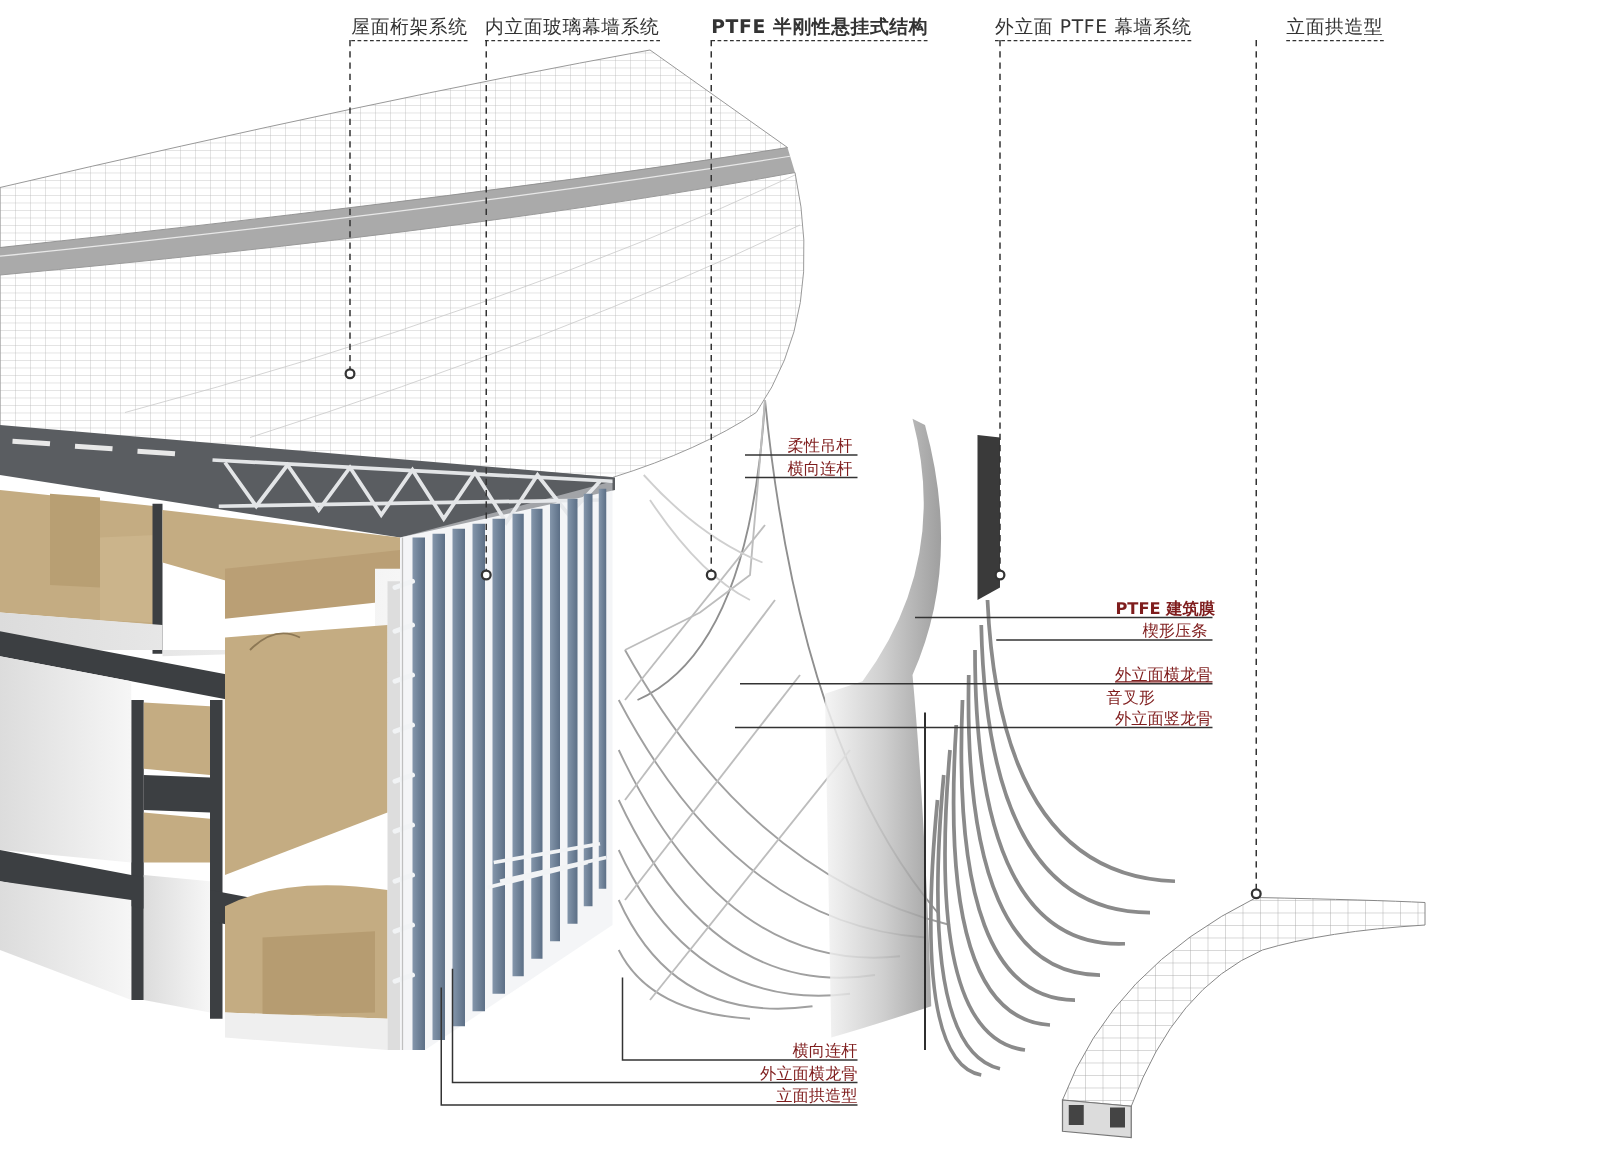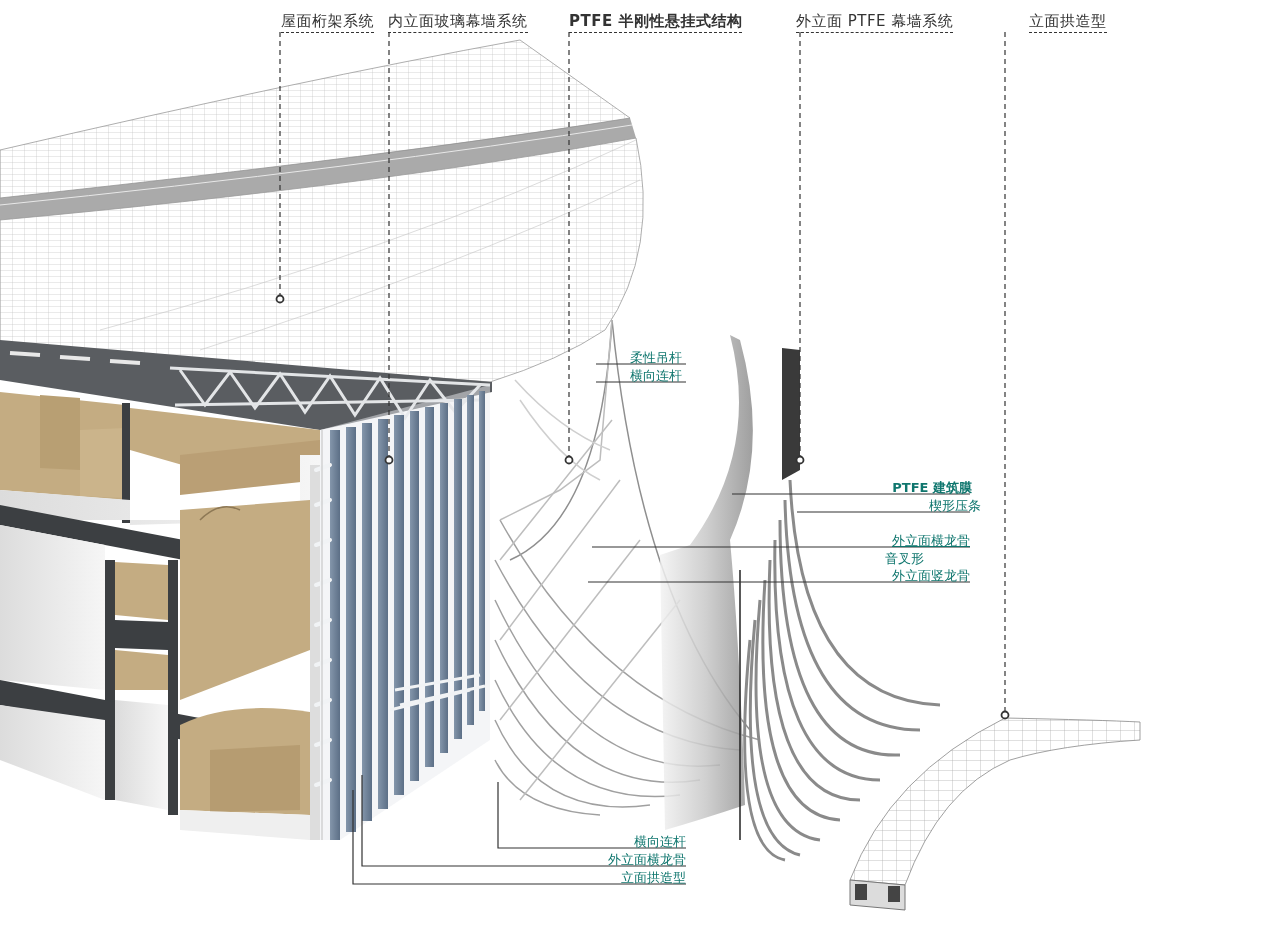--- a/index.html
+++ b/index.html
@@ -1,21 +1,21 @@
 <!DOCTYPE html>
 <html><head>
   <meta charset="utf-8">
   <style>
     html, body { margin:0; padding:0; background:#ffffff; }
     body { width:1280px; height:939px; position:relative; overflow:hidden;
            font-family:"DejaVu Sans", "Liberation Sans", sans-serif; color:#2b2b2b; }
     #art { position:absolute; left:0; top:0; width:1280px; height:939px; }
     .top-label { position:absolute; top:12px; font-size:15px; line-height:18px; letter-spacing:0.5px;
                  color:#333; white-space:nowrap; padding-bottom:2px; border-bottom:1px dashed #333; }
-    .side-label { position:absolute; font-size:13px; line-height:15px; color:#0f766e; white-space:nowrap;
+    .side-label { position:absolute; font-size:13px; line-height:15px; color:#7f1d1d; white-space:nowrap;
                   text-align:right; }
   </style>
 </head>
 <body>
 
 <svg id="art" viewBox="0 0 1280 939" xmlns="http://www.w3.org/2000/svg">
   <defs>
     <pattern id="gridFine" width="12" height="6" patternUnits="userSpaceOnUse">
       <path d="M0 0 H12 M0 0 V6" stroke="#b8b8b8" stroke-width="0.6" fill="none"></path>
     </pattern>
@@ -200,20 +200,20 @@
 <div class="top-label" style="left:281px;">屋面桁架系统</div>
 <div class="top-label" style="left:388px;">内立面玻璃幕墙系统</div>
 <div class="top-label" style="left:569px;font-weight:bold;">PTFE 半刚性悬挂式结构</div>
 <div class="top-label" style="left:765px;margin-left:31px;">外立面 PTFE 幕墙系统</div>
 <div class="top-label" style="left:1029px;">立面拱造型</div>
 
 <div class="side-label" style="left:630px; top:350px;">柔性吊杆</div>
 <div class="side-label" style="left:630px; top:368px;">横向连杆</div>
 
 <div class="side-label" style="right:308px; top:480px;font-weight:bold;">PTFE 建筑膜</div>
-<div class="side-label" style="right:299px; top:498px;">楔形压条</div>
+<div class="side-label" style="right:314px; top:498px;">楔形压条</div>
 <div class="side-label" style="right:310px; top:533px;text-decoration:underline;">外立面横龙骨</div>
 <div class="side-label" style="left:885px; top:551px;">音叉形</div>
 <div class="side-label" style="right:310px; top:568px;">外立面竖龙骨</div>
 
 <div class="side-label" style="right:594px; top:834px;">横向连杆</div>
 <div class="side-label" style="right:594px; top:852px;">外立面横龙骨</div>
 <div class="side-label" style="right:594px; top:870px;">立面拱造型</div>
 
 </body></html>

